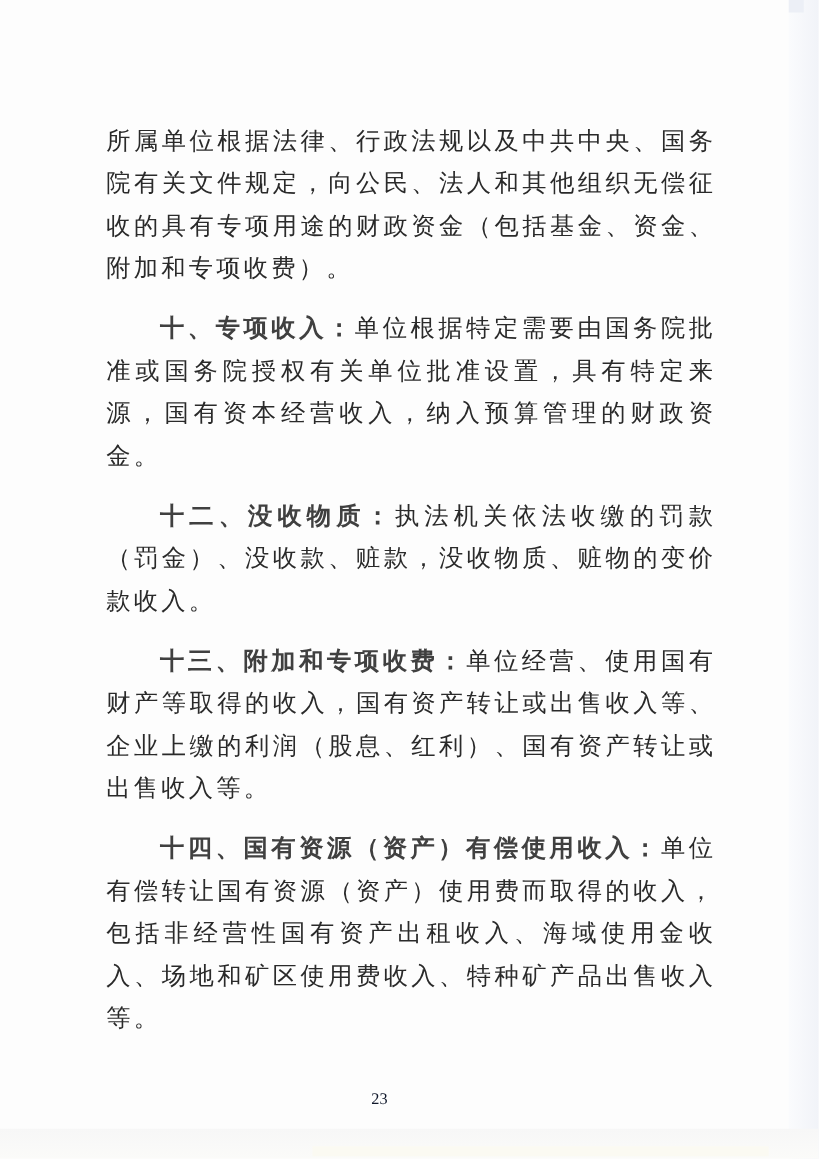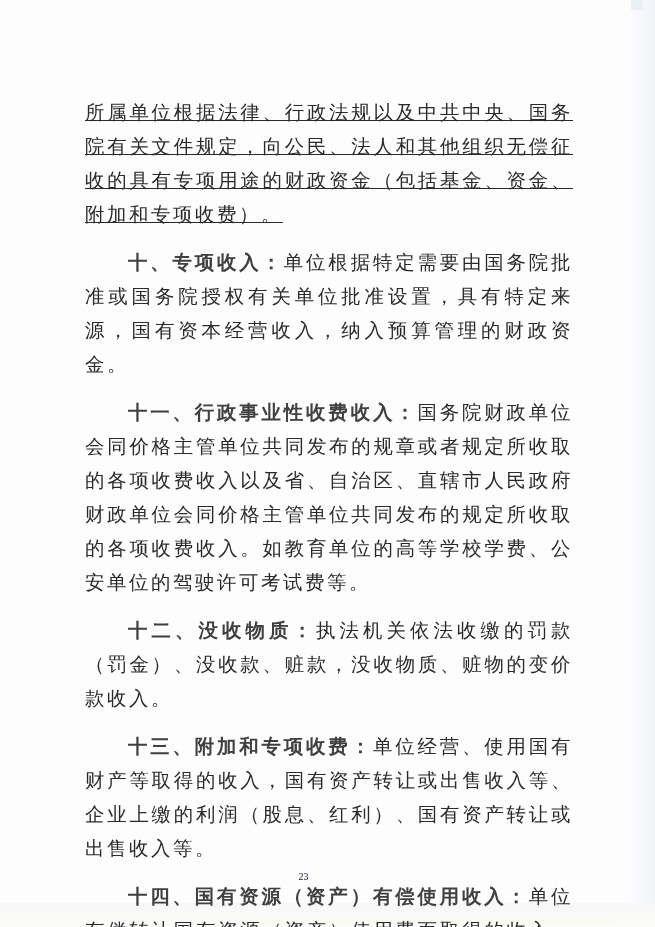--- a/index.html
+++ b/index.html
@@ -61,59 +61,55 @@
       line-height: 34px;
       letter-spacing: 2.6px;
       text-align: justify;
       text-justify: inter-character;
     }
     .para.indent {
       text-indent: 43px;
     }
     .para.first {
       margin-bottom: 14px;
-      text-decoration: underline;
     }
     .term {
       font-weight: bold;
       color: #404040;
     }
     .body-text {
       font-weight: normal;
     }
     .page-number {
       position: absolute;
       left: 0;
       width: 607px;
       top: 871px;
       text-align: center;
       font-family: "Liberation Serif", "DejaVu Serif", serif;
-      font-size: 10px;
+      font-size: 13px;
       color: #0f172a;
       letter-spacing: 0;
     }
   </style>
 </head>
 <body>
 
 <div class="right-edge"></div>
 <div class="bottom-strip"></div>
 
 <div class="page">
   <p class="para first">
     <span class="body-text">所属单位根据法律、行政法规以及中共中央、国务院有关文件规定，向公民、法人和其他组织无偿征收的具有专项用途的财政资金（包括基金、资金、附加和专项收费）。</span>
   </p>
 
   <p class="para indent">
     <span class="term">十、专项收入：</span><span class="body-text">单位根据特定需要由国务院批准或国务院授权有关单位批准设置，具有特定来源，国有资本经营收入，纳入预算管理的财政资金。</span>
   </p>
 
-  <p class="para indent">
-    <span class="term">十一、行政事业性收费收入：</span><span class="body-text">国务院财政单位会同价格主管单位共同发布的规章或者规定所收取的各项收费收入以及省、自治区、直辖市人民政府财政单位会同价格主管单位共同发布的规定所收取的各项收费收入。如教育单位的高等学校学费、公安单位的驾驶许可考试费等。</span>
-  </p>
 
   <p class="para indent">
     <span class="term">十二、没收物质：</span><span class="body-text">执法机关依法收缴的罚款（罚金）、没收款、赃款，没收物质、赃物的变价款收入。</span>
   </p>
 
   <p class="para indent">
     <span class="term">十三、附加和专项收费：</span><span class="body-text">单位经营、使用国有财产等取得的收入，国有资产转让或出售收入等、企业上缴的利润（股息、红利）、国有资产转让或出售收入等。</span>
   </p>
 
   <p class="para indent">

